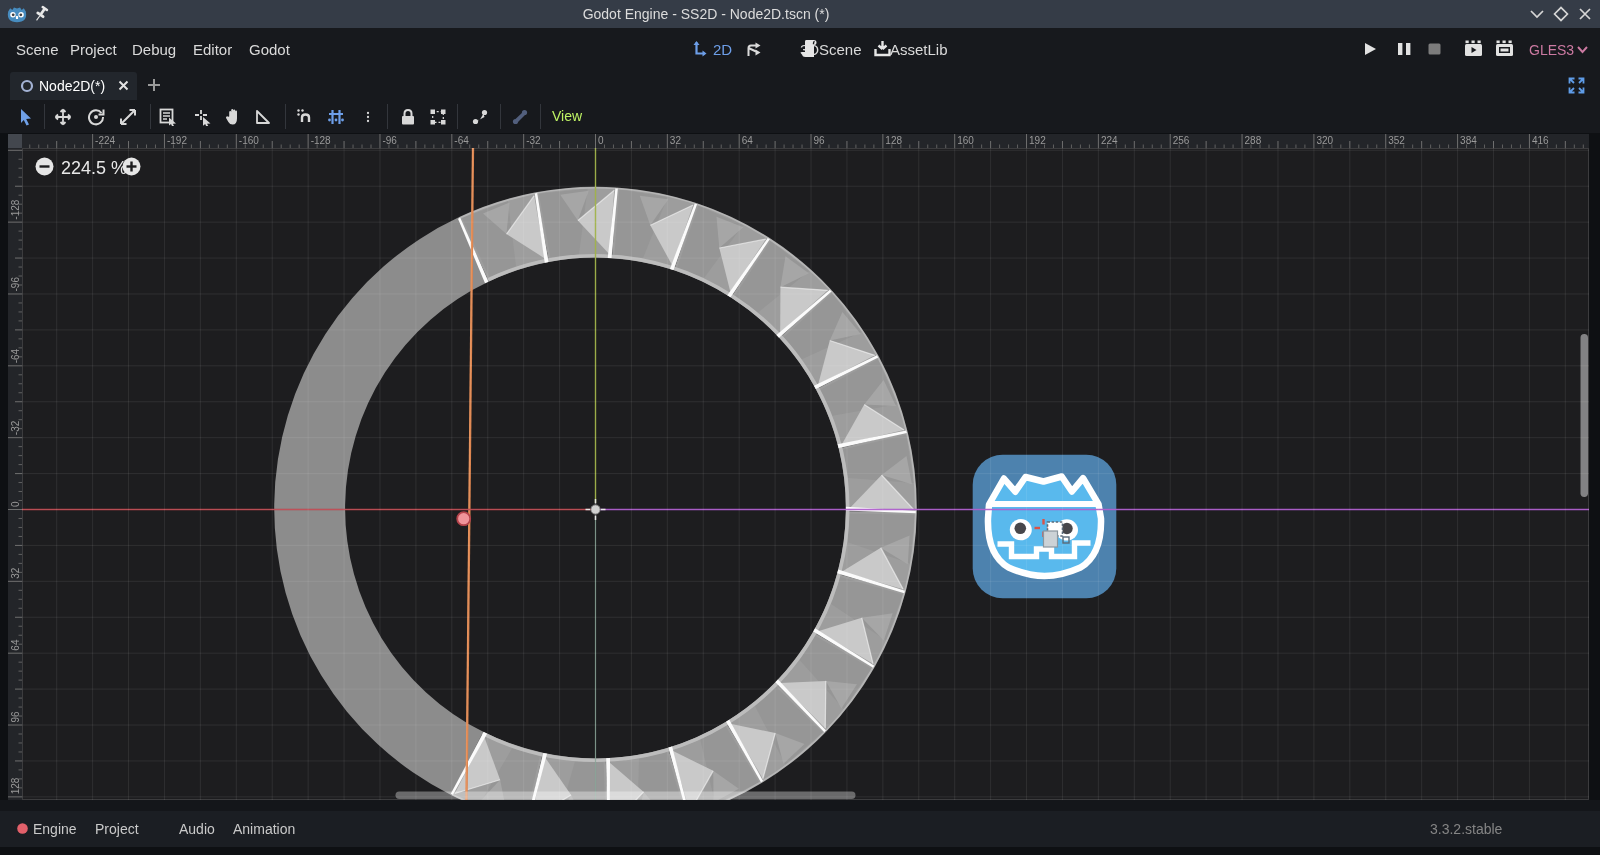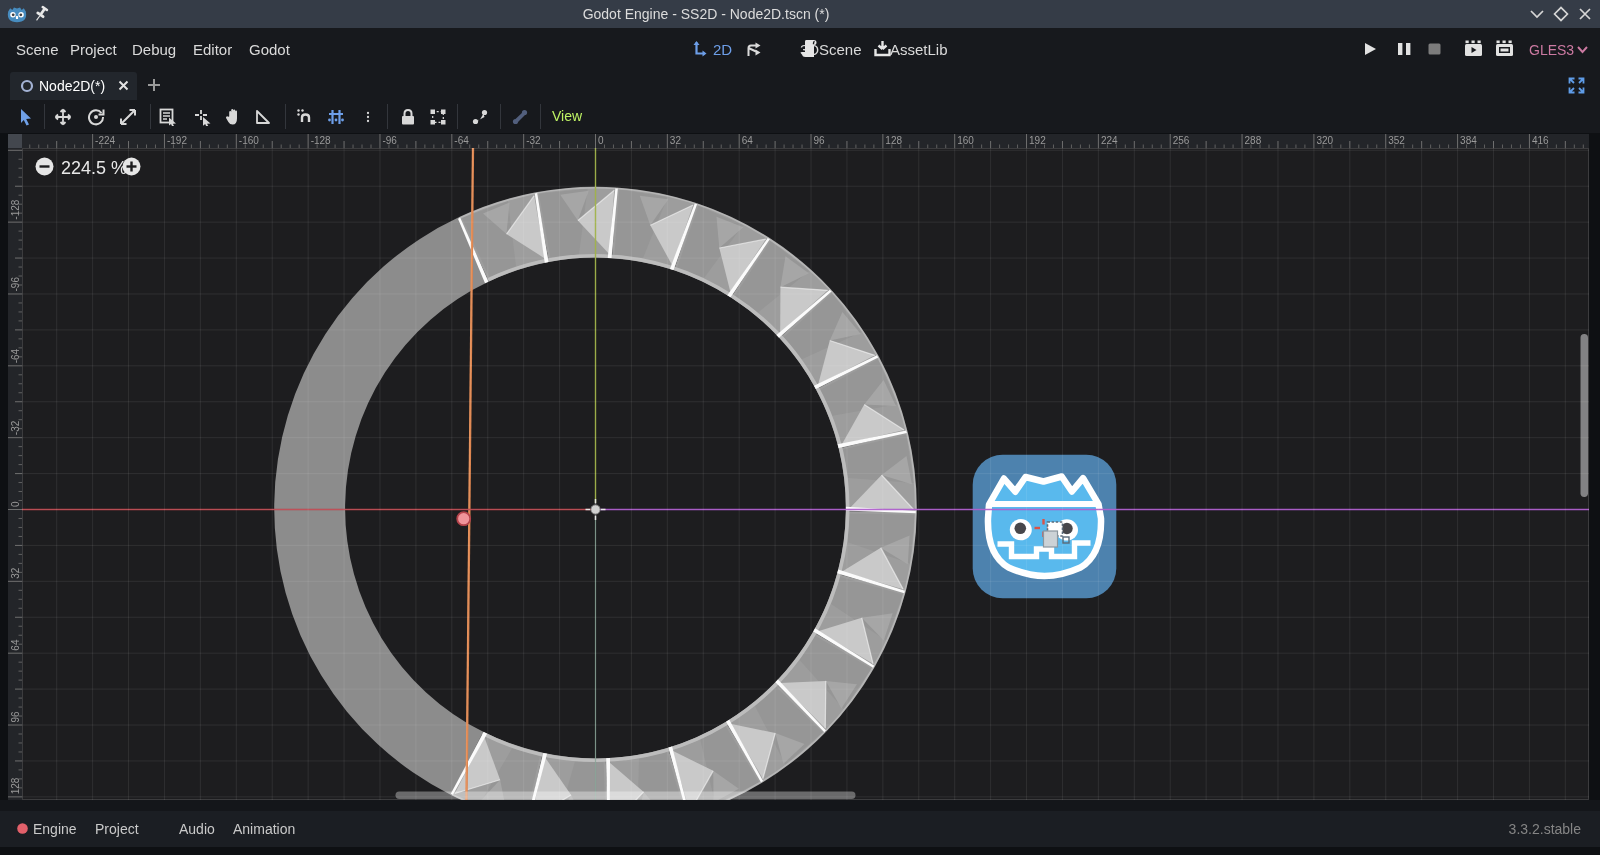--- a/index.html
+++ b/index.html
@@ -710,13 +710,13 @@
 
 <div id="gap" class="abs"></div>
 <div id="bbar" class="abs"></div>
 <svg class="abs" style="left:16px;top:822px" width="13" height="13" viewBox="0 0 13 13">
     <circle cx="6.5" cy="6.5" r="5.3" fill="#e2606a"></circle>
   </svg>
 <div class="abs bitem" style="left:33px">Engine</div>
 <div class="abs bitem" style="left:95px">Project</div>
 <div class="abs bitem" style="left:179px">Audio</div>
 <div class="abs bitem" style="left:233px">Animation</div>
-<div class="abs bitem" style="left:1430px;width:151px;text-align:right;color:#858585">3.3.2.stable</div>
+<div class="abs bitem" style="left:1430px;width:151px;color:#858585">3.3.2.stable</div>
 <div id="bstrip" class="abs"></div>
 </body></html>

